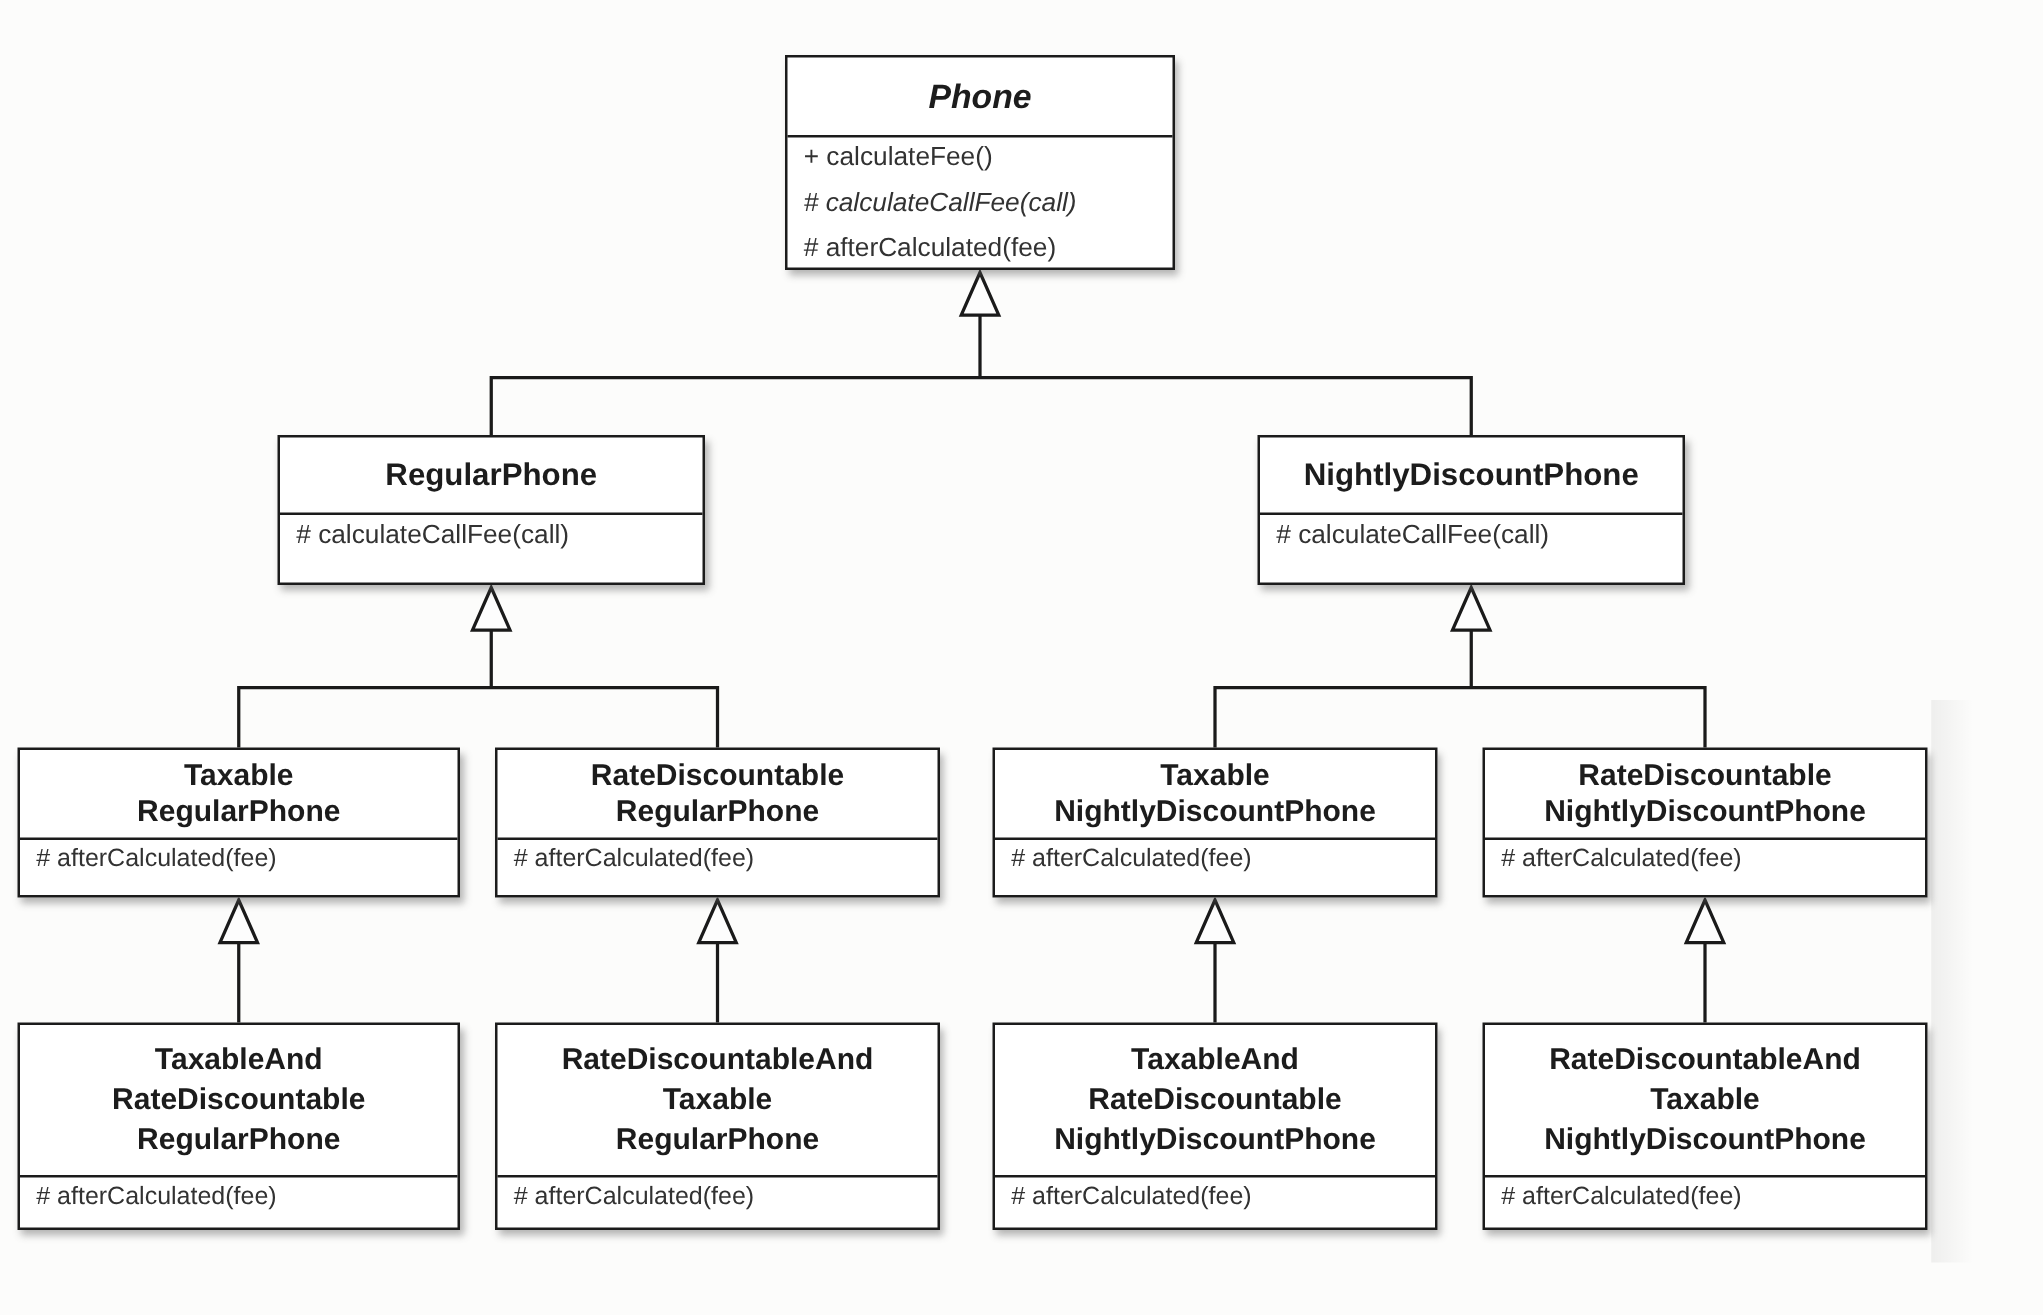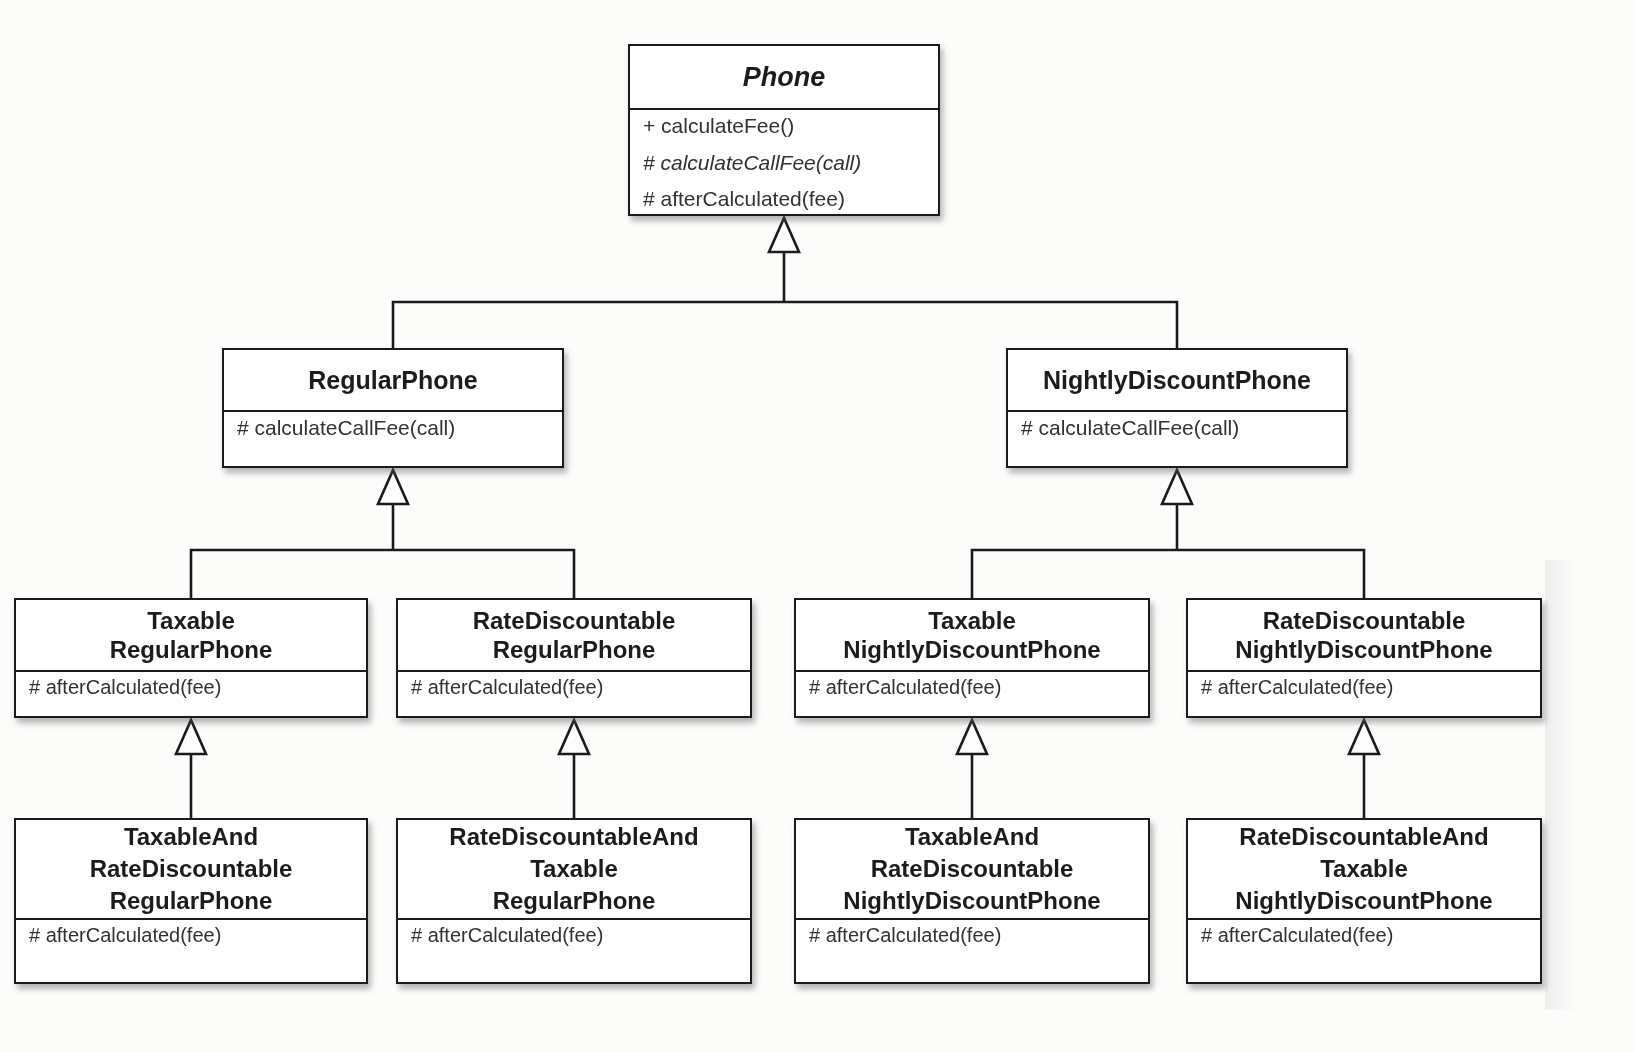--- a/index.html
+++ b/index.html
@@ -30,21 +30,21 @@
     border-top:2.5px solid #1b1b1b;
     flex:1;display:flex;flex-direction:column;justify-content:space-between;
     padding-left:13px;
   }
   .m{font-size:21px;line-height:31px;color:#323232;}
   .abstract{font-style:italic;}
 
   .lvl1 .title{font-size:27px;height:62px;font-style:italic;}
   .lvl2 .title{font-size:25px;height:60px;}
   .lvl3 .title{font-size:24px;height:70px;line-height:29px;}
-  .lvl4 .title{font-size:24px;height:98px;line-height:32px;}
+  .lvl4 .title{font-size:24px;height:120px;line-height:32px;}
   .lvl3 .m,.lvl4 .m{font-size:20px;}
 
   
   #box-phone{left:628px;top:44px;width:312px;height:172px;}
   #box-regular-phone{left:222px;top:348px;width:342px;height:120px;}
   #box-nightly-discount-phone{left:1006px;top:348px;width:342px;height:120px;}
   #box-taxable-regular-phone{left:14px;top:598px;width:354px;height:120px;}
   #box-rate-discountable-regular-phone{left:396px;top:598px;width:356px;height:120px;}
   #box-taxable-nightly-discount-phone{left:794px;top:598px;width:356px;height:120px;}
   #box-rate-discountable-nightly-discount-phone{left:1186px;top:598px;width:356px;height:120px;}

